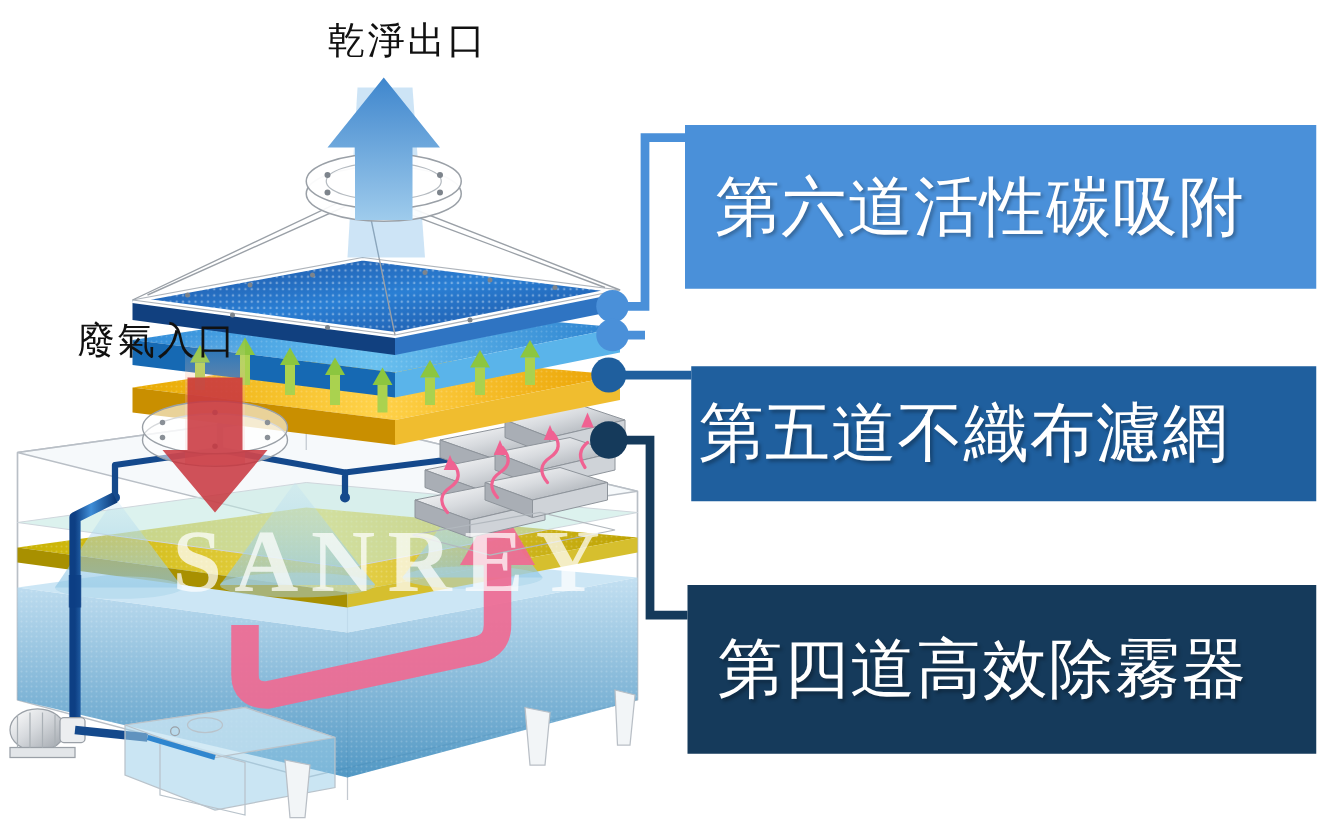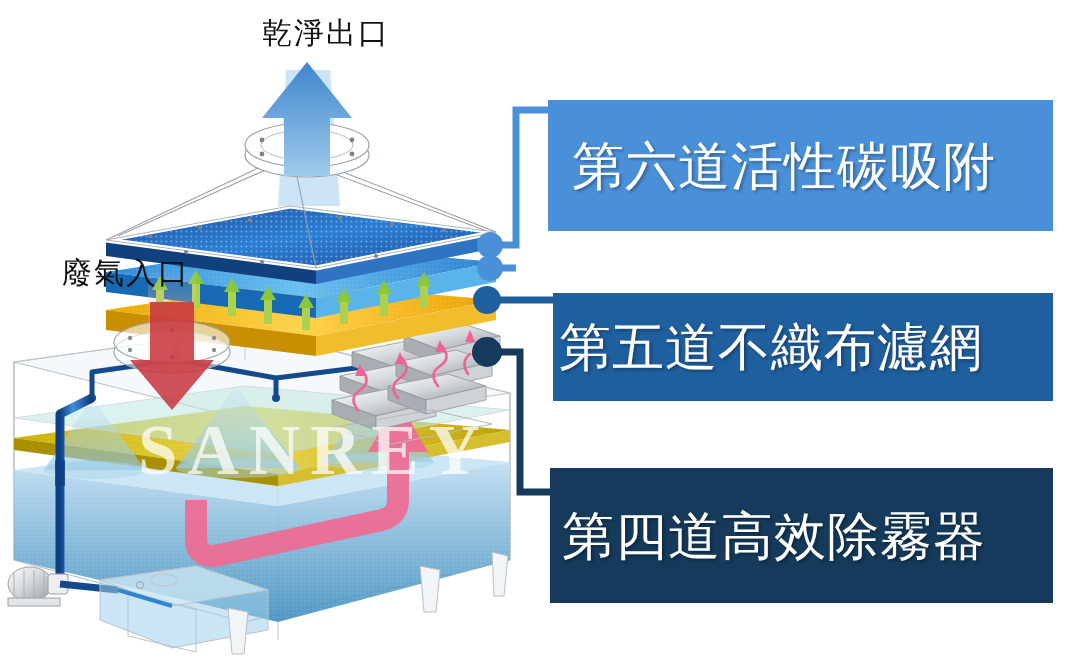--- a/index.html
+++ b/index.html
@@ -13,21 +13,21 @@
   .callout span{color:#ffffff;font-size:52px;line-height:1;
                 letter-spacing:1px;white-space:nowrap;
                 text-shadow:2px 2px 3px rgba(0,0,0,.30);
                 font-family:"DejaVu Sans","Liberation Sans",sans-serif;}
 
   #callout-6{left:548px;top:52px;width:505px;height:131px;background:#4a90d9;
              padding-left:24px;}
   #callout-5{left:553px;top:245px;width:500px;height:108px;background:#1f5f9e;
              padding-left:6px;}
   #callout-4{left:550px;top:420px;width:503px;height:135px;background:#153a5b;
-             padding-left:12px;}
+             padding-left:24px;}
 
   .anno{position:absolute;color:#111111;font-size:30px;line-height:1;
         white-space:nowrap;letter-spacing:2px;
         font-family:"DejaVu Sans","Liberation Sans",sans-serif;}
   #anno-outlet{left:262px;top:18px;}
   #anno-inlet{left:62px;top:258px;}
 
   .wm{position:absolute;left:138px;top:398px;font-size:71px;
       font-weight:bold;letter-spacing:10px;color:rgba(255,255,255,.72);
       font-family:Liberation Serif, serif;

